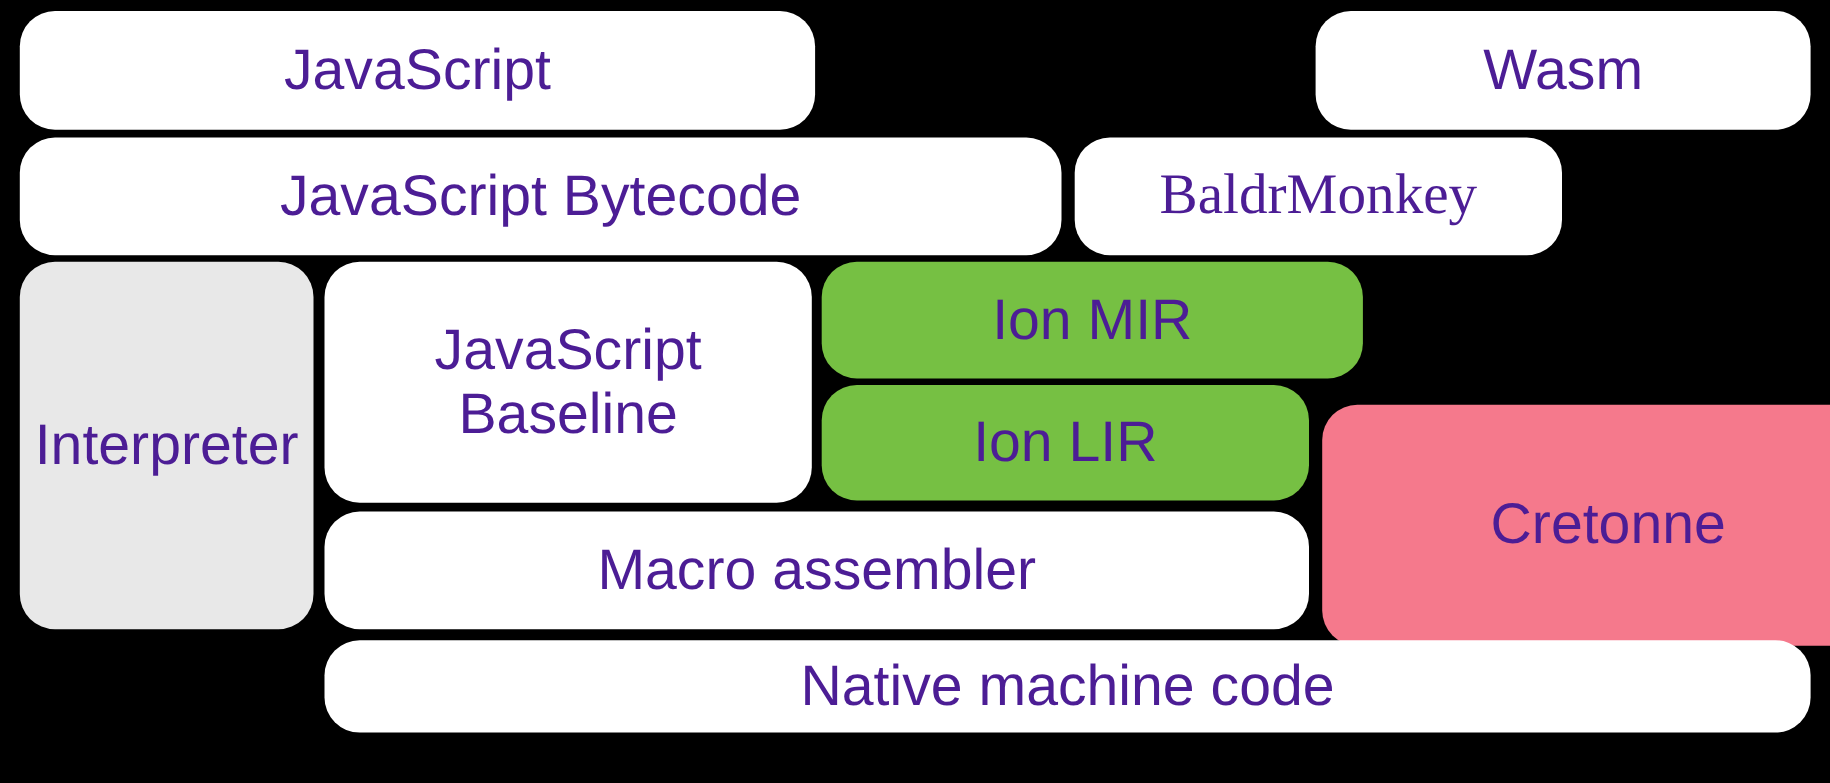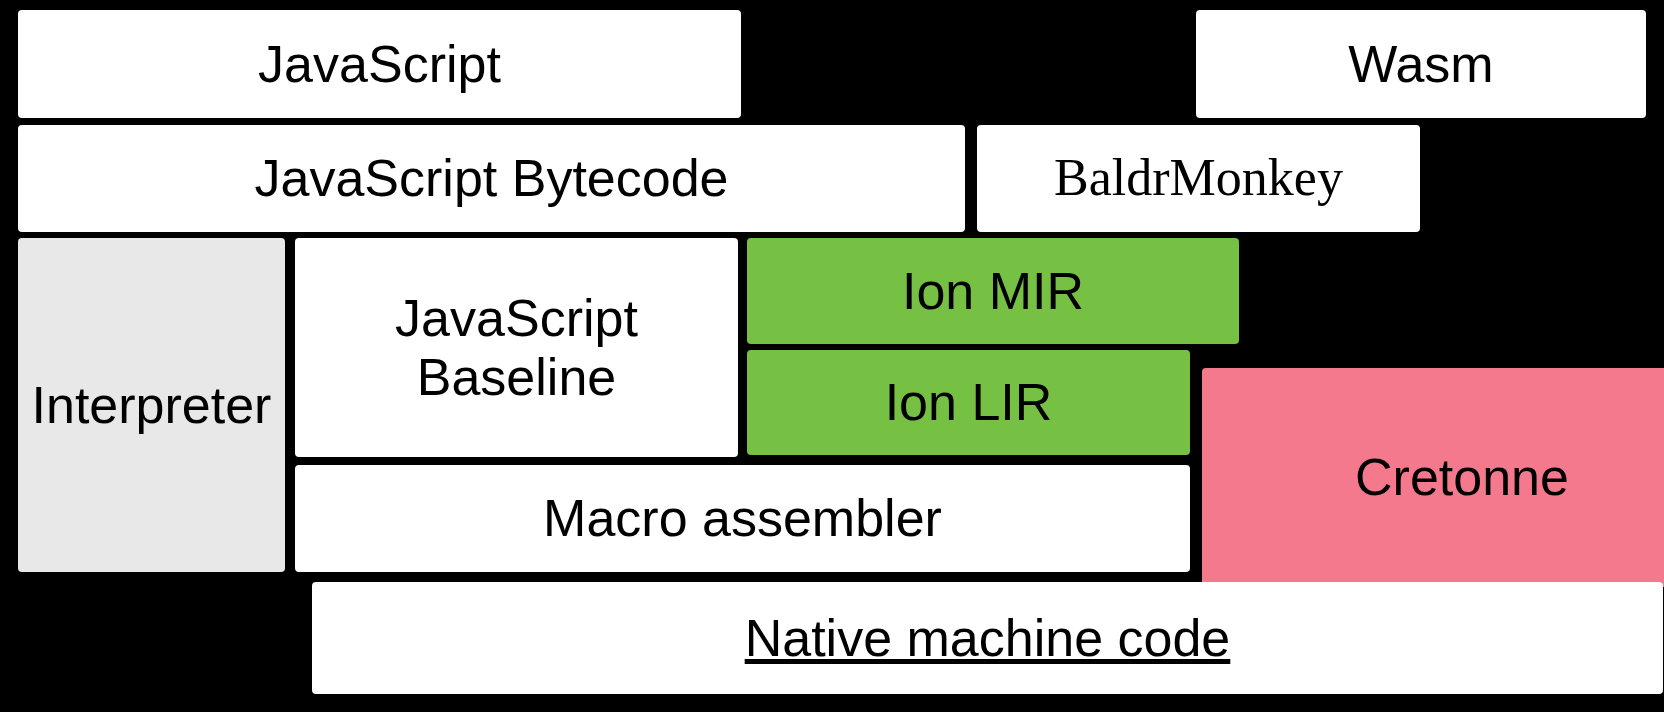--- a/index.html
+++ b/index.html
@@ -11,43 +11,43 @@
     position: relative;
     width: 1664px;
     height: 712px;
     background: #000000;
     overflow: hidden;
     font-family: "Liberation Sans", "DejaVu Sans", sans-serif;
   }
   .box {
     position: absolute;
     box-sizing: border-box;
-    border-radius: 4px;
+    border-radius: 32px;
     background: #ffffff;
-    color: #000000;
+    color: #4c1d95;
     display: flex;
     align-items: center;
     justify-content: center;
     text-align: center;
     font-size: 52px;
     line-height: 1.12;
     white-space: normal;
   }
   .b-javascript { left: 18px;   top: 10px;  width: 723px;  height: 108px; }
   .b-asmjs      { left: 746px;  top: 10px;  width: 444px;  height: 108px; }
   .b-wasm       { left: 1196px; top: 10px;  width: 450px;  height: 108px; }
   .b-bytecode   { left: 18px;   top: 125px; width: 947px;  height: 107px; }
   .b-baldr      { left: 977px;  top: 125px; width: 443px;  height: 107px; font-family: Liberation Serif, serif; }
   .b-interp     { left: 18px;   top: 238px; width: 267px;  height: 334px; background: #e8e8e8; }
   .b-baseline   { left: 295px;  top: 238px; width: 443px;  height: 219px; padding: 12px 60px; }
   .b-ionmir     { left: 747px;  top: 238px; width: 492px;  height: 106px; background: #76c043; }
   .b-ionlir     { left: 747px;  top: 350px; width: 443px;  height: 105px; background: #76c043; }
   .b-cretonne   { left: 1202px; top: 368px; width: 520px;  height: 219px; background: #f5798c; }
   .b-macro      { left: 295px;  top: 465px; width: 895px;  height: 107px; }
-  .b-native     { left: 312px;  top: 582px; width: 1351px; height: 112px; text-decoration: underline; }
+  .b-native     { left: 295px;  top: 582px; width: 1351px; height: 84px; }
 </style>
 </head>
 <body>
 
 <div class="canvas">
 
   <div class="box b-javascript">JavaScript</div>
 
 
   <div class="box b-wasm">Wasm</div>

